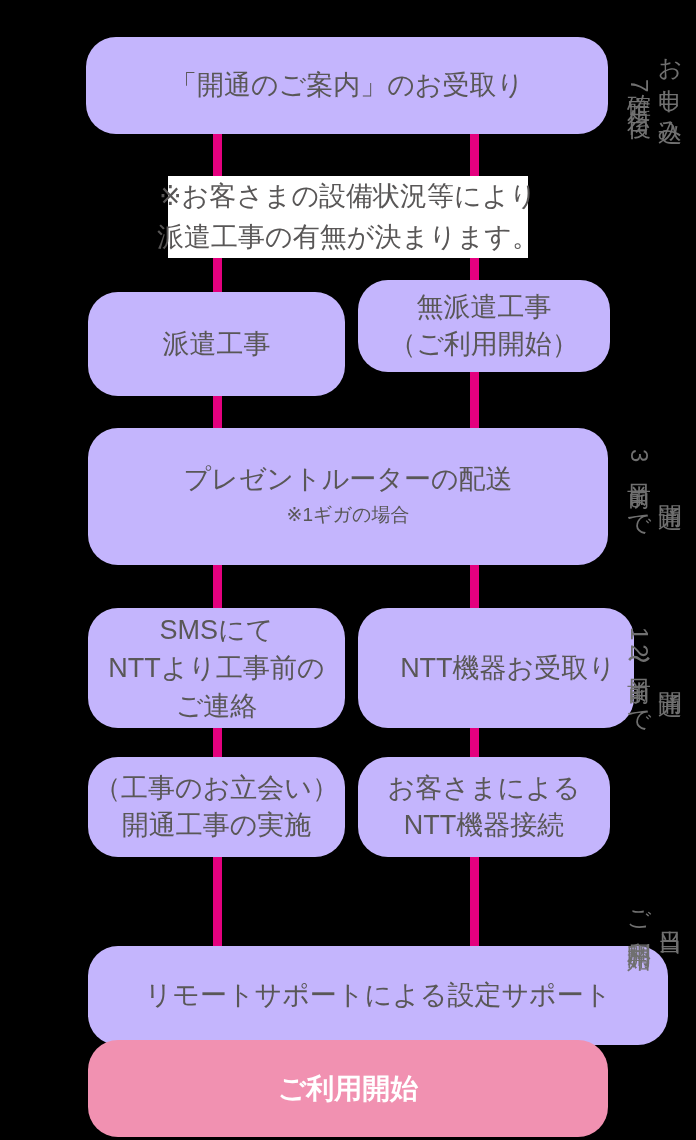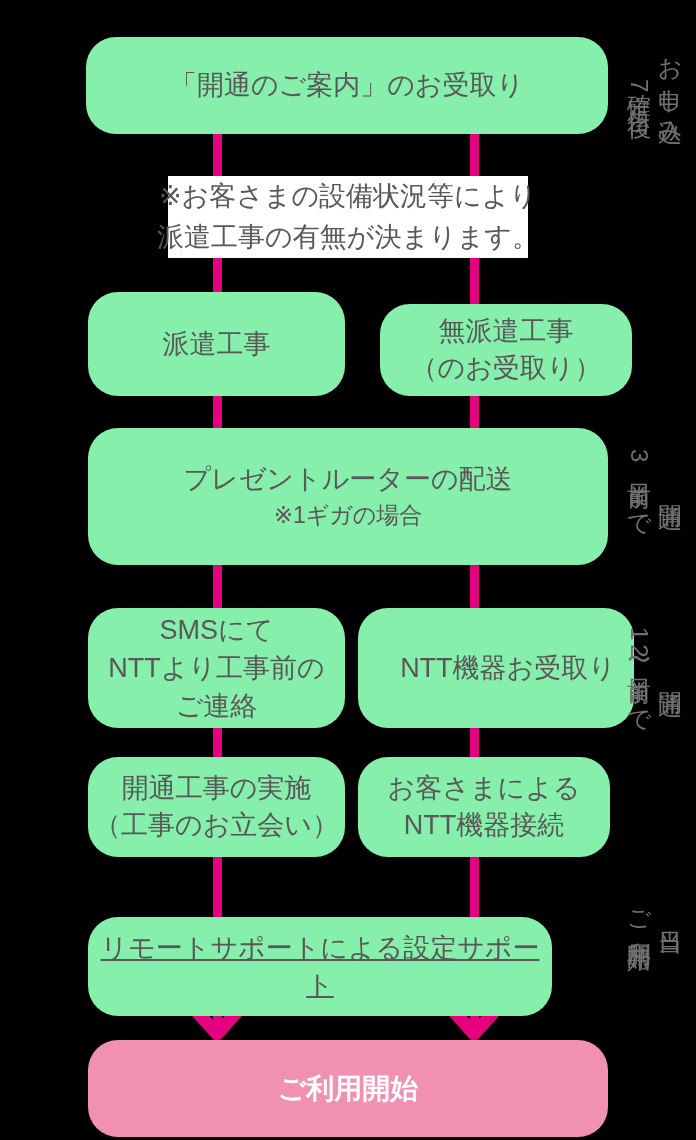--- a/index.html
+++ b/index.html
@@ -9,35 +9,35 @@
   }
   
   .vline{position:absolute;top:85px;height:945px;width:9px;background:#e4007f;z-index:1;}
   .vline.l{left:213px;}
   .vline.r{left:470px;}
   .arrowhead{position:absolute;z-index:1;}
   .arrowhead.l{left:184px;top:998px;}
   .arrowhead.r{left:441px;top:998px;}
   
   .box{
-    position:absolute;background:#86efac;border-radius:30px;z-index:2;
+    position:absolute;background:#c4b5fd;border-radius:30px;z-index:2;
     display:flex;flex-direction:column;align-items:center;justify-content:center;
     color:#595757;font-size:27px;line-height:37px;text-align:center;
   }
   .box span{display:block;}
-  .box .sub{font-size:23px;line-height:34px;}
+  .box .sub{font-size:19px;line-height:34px;}
   .b-step1{left:86px;top:37px;width:522px;height:97px;}
   .b-dispatch{left:88px;top:292px;width:257px;height:104px;}
-  .b-nodispatch{left:358px;top:304px;width:252px;height:92px;margin-left:22px;}
+  .b-nodispatch{left:358px;top:280px;width:252px;height:92px;}
   .b-router{left:88px;top:428px;width:520px;height:137px;}
   .b-sms{left:88px;top:608px;width:257px;height:120px;line-height:38px;}
   .b-nttrecv{left:358px;top:608px;width:252px;height:120px;padding-left:24px;}
   .b-construct{left:88px;top:757px;width:257px;height:100px;}
   .b-connect{left:358px;top:757px;width:252px;height:100px;justify-content:center;}
-  .b-remote{left:88px;top:917px;width:464px;height:99px;text-decoration:underline;}
+  .b-remote{left:88px;top:946px;width:580px;height:99px;}
   .b-start{left:88px;top:1040px;width:520px;height:97px;background:#f191b1;color:#ffffff;font-weight:bold;font-size:28px;}
   
   .note{
     position:absolute;left:168px;top:176px;width:360px;height:82px;background:#ffffff;z-index:2;
     display:flex;flex-direction:column;align-items:center;justify-content:space-between;
     color:#595757;font-size:27px;line-height:41px;text-align:center;white-space:nowrap;
   }
   .note span{display:block;}
   
   .ann{
@@ -74,41 +74,41 @@
     <span>※お客さまの設備状況等により</span>
     <span>派遣工事の有無が決まります。</span>
   </div>
 
   <div class="box b-dispatch">
     <span>派遣工事</span>
   </div>
 
   <div class="box b-nodispatch">
     <span>無派遣工事</span>
-    <span>（のお受取り）</span>
+    <span>（ご利用開始）</span>
   </div>
 
   <div class="box b-router">
     <span>プレゼントルーターの配送</span>
     <span class="sub">※1ギガの場合</span>
   </div>
 
   <div class="box b-sms">
     <span>SMSにて</span>
     <span>NTTより工事前の</span>
     <span>ご連絡</span>
   </div>
 
   <div class="box b-nttrecv">
     <span>NTT機器お受取り</span>
   </div>
 
   <div class="box b-construct">
+    <span>（工事のお立会い）</span>
     <span>開通工事の実施</span>
-    <span>（工事のお立会い）</span>
   </div>
 
   <div class="box b-connect">
     <span>お客さまによる</span>
     <span>NTT機器接続</span>
   </div>
 
   <div class="box b-remote">
     <span>リモートサポートによる設定サポート</span>
   </div>

